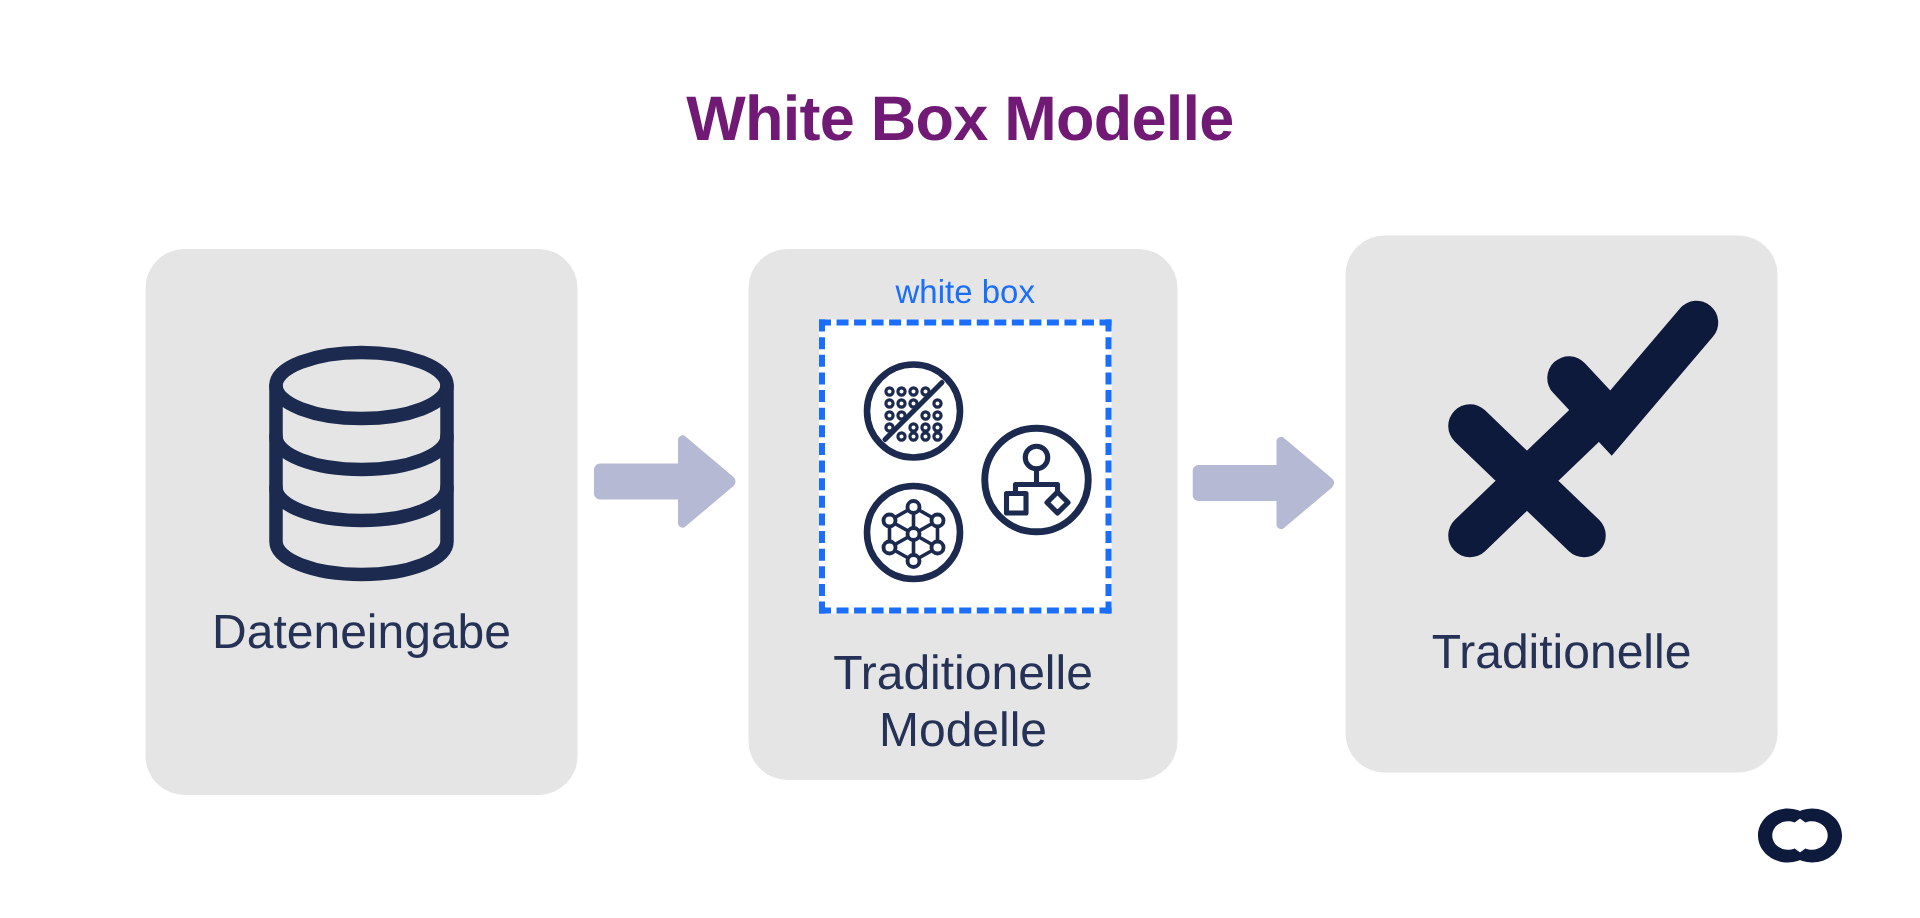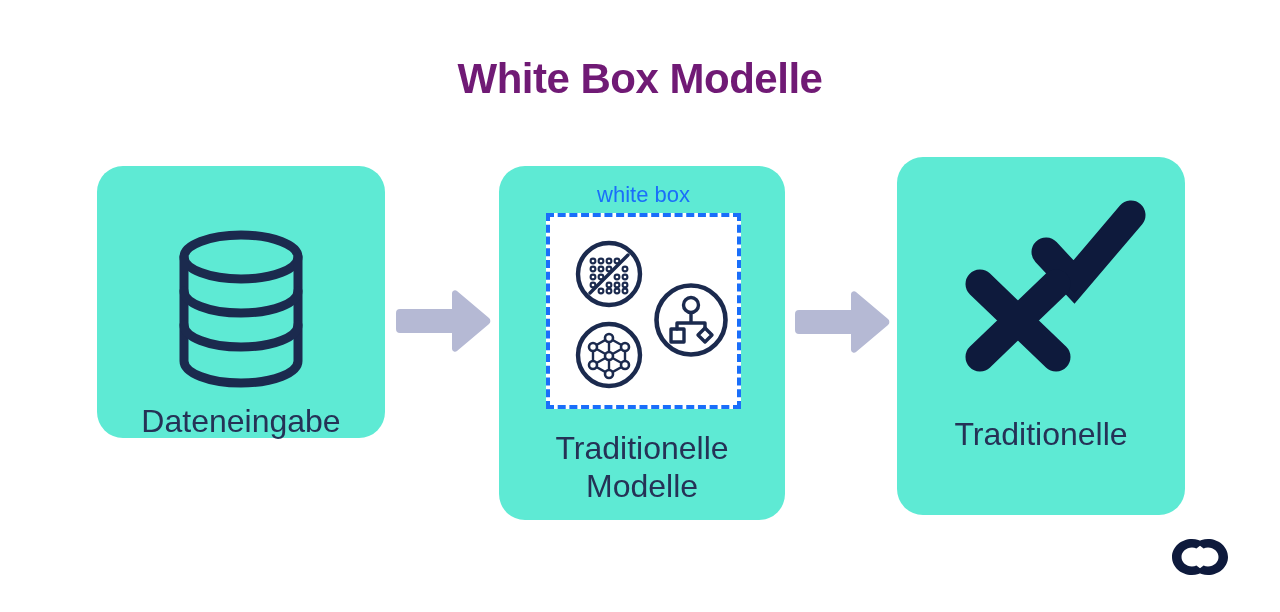--- a/index.html
+++ b/index.html
@@ -24,24 +24,24 @@
     text-align: center;
     font-size: 42px;
     font-weight: bold;
     color: #701a75;
     letter-spacing: -0.5px;
   }
 
   
   .card {
     position: absolute;
-    background: #5eead4;
+    background: #e5e5e5;
     border-radius: 26px;
   }
-  #card-1 { left: 97px;  top: 166px; width: 288px; height: 272px; }
+  #card-1 { left: 97px;  top: 166px; width: 288px; height: 364px; }
   #card-2 { left: 499px; top: 166px; width: 286px; height: 354px; }
   #card-3 { left: 897px; top: 157px; width: 288px; height: 358px; }
 
   .card-label {
     position: absolute;
     left: 0;
     width: 100%;
     text-align: center;
     color: #253256;
     font-size: 32px;

